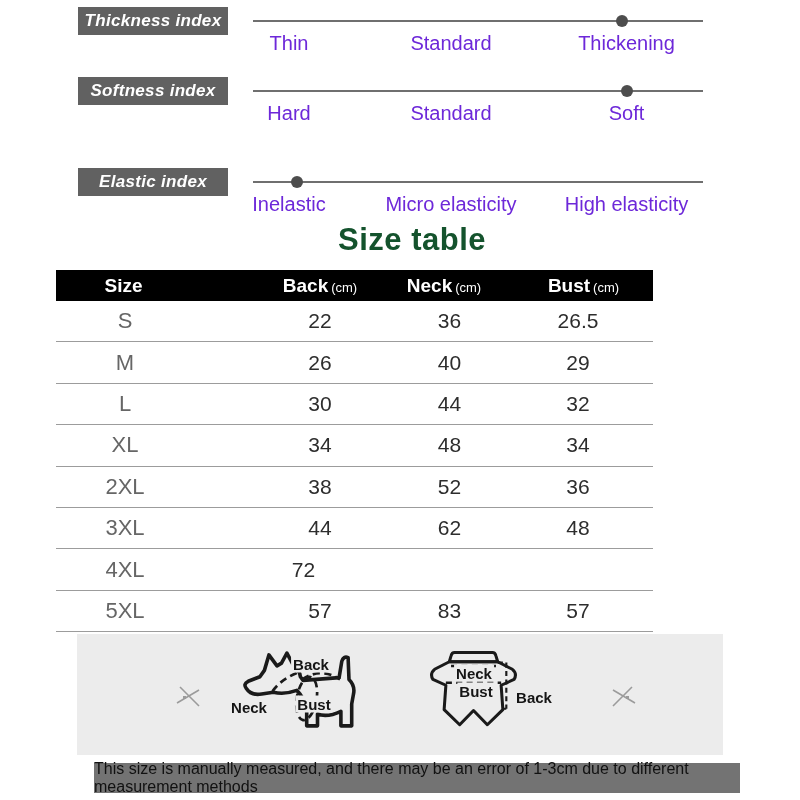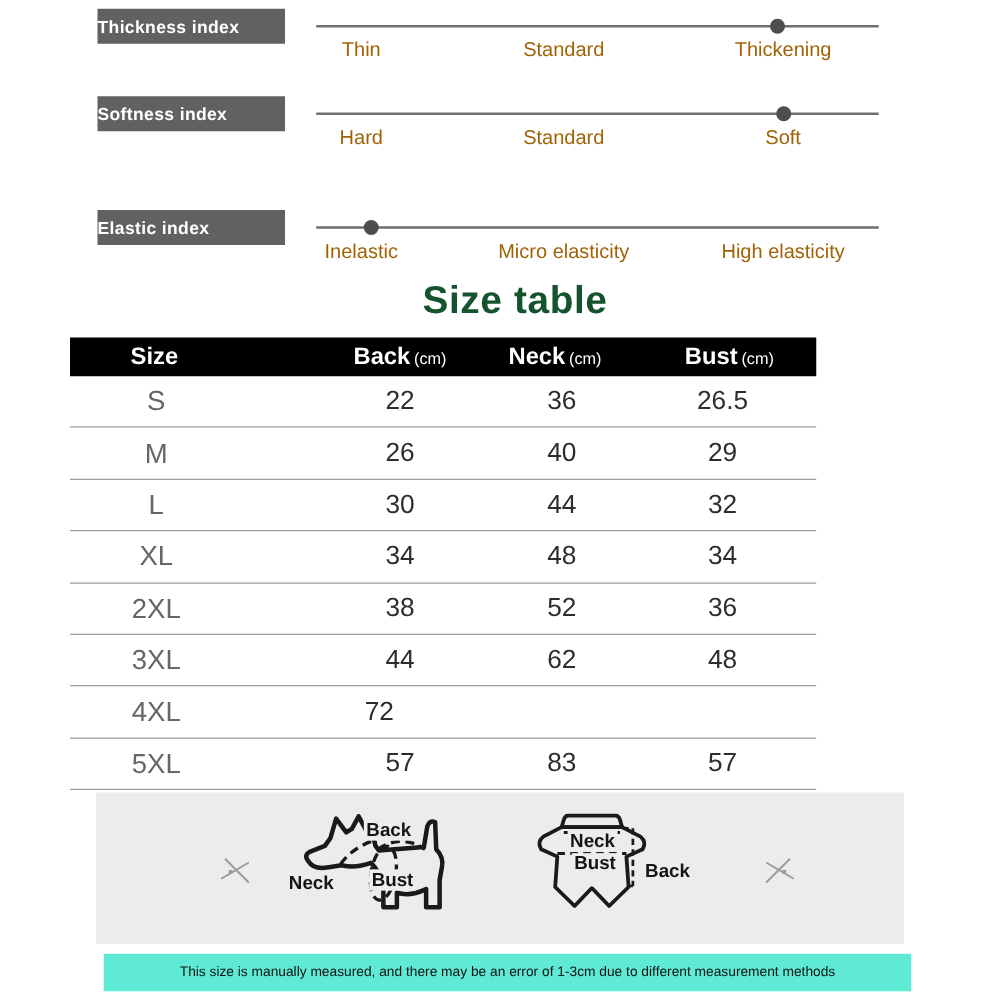--- a/index.html
+++ b/index.html
@@ -3,28 +3,28 @@
 <meta charset="utf-8">
 <style>
   html,body{margin:0;padding:0;background:#fff;}
   .page{position:relative;width:800px;height:800px;background:#ffffff;overflow:hidden;
         font-family:"Liberation Sans", sans-serif;}
 
   
   .index-row{position:absolute;left:0;width:100%;height:62px;}
   .row-0{top:7px;} .row-1{top:77px;} .row-2{top:132px;margin-top:36px;}
   .index-label-box{position:absolute;left:78px;top:0;width:150px;height:28px;
-    background:#616161;color:#fff;display:flex;align-items:center;
-    font-size:14px;font-weight:600;letter-spacing:.3px;}
+    background:#616161;color:#fff;display:flex;align-items:center;justify-content:center;
+    font-size:17px;font-weight:600;letter-spacing:.3px;font-style:italic;}
   .slider{position:absolute;left:253px;top:0;width:450px;height:58px;}
   .slider-line{position:absolute;left:0;right:0;top:13px;height:2px;background:#6f6f6f;}
   .slider-dot{position:absolute;top:8px;width:12px;height:12px;border-radius:50%;
     background:#4d4d4d;transform:translateX(-50%);}
   .slider-label{position:absolute;top:25px;transform:translateX(-50%);
-    font-size:16px;color:#a16207;white-space:nowrap;}
+    font-size:20px;color:#6d28d9;white-space:nowrap;}
   .pos-0{left:8%;} .pos-1{left:44%;} .pos-2{left:83%;}
 
   
   .size-table-title{position:absolute;top:222px;left:0;width:100%;text-align:center;
     font-size:31px;font-weight:bold;color:#14532d;letter-spacing:.5px;padding-left:12px;}
   .size-table{position:absolute;left:56px;top:270px;width:597px;}
   .thead,.trow{display:grid;grid-template-columns:166px 163px 129px 139px;align-items:center;}
   .thead{background:#000000;height:31px;color:#ffffff;}
   .th{text-align:center;font-size:19px;font-weight:600;}
   .th .unit{font-size:13px;font-weight:400;margin-left:3px;}
@@ -35,22 +35,22 @@
 
   
   .diagram{position:absolute;left:77px;top:634px;width:646px;height:121px;background:#ececec;}
   .diagram svg{position:absolute;}
   .measure-label{position:absolute;transform:translate(-50%,-50%);font-size:15px;
     color:#151515;background:#ececec;padding:0 2px;white-space:nowrap;font-weight:600;}
   .carousel-arrow{position:absolute;width:28px;height:28px;top:49px;cursor:pointer;}
   .arrow-prev{left:96px;} .arrow-next{left:534px;}
 
   
-  .note-bar{position:absolute;left:83px;top:763px;width:646px;height:30px;background:#5eead4;
-    display:flex;align-items:center;justify-content:center;font-size:11px;color:#111;}
+  .note-bar{position:absolute;left:94px;top:763px;width:646px;height:30px;background:#737373;
+    display:flex;align-items:center;justify-content:center;font-size:16px;color:#111;}
 </style>
 </head>
 <body>
 
 <div class="page">
 
   <div class="index-row row-0">
     <div class="index-label-box">
       <span>Thickness index</span>
     </div>

